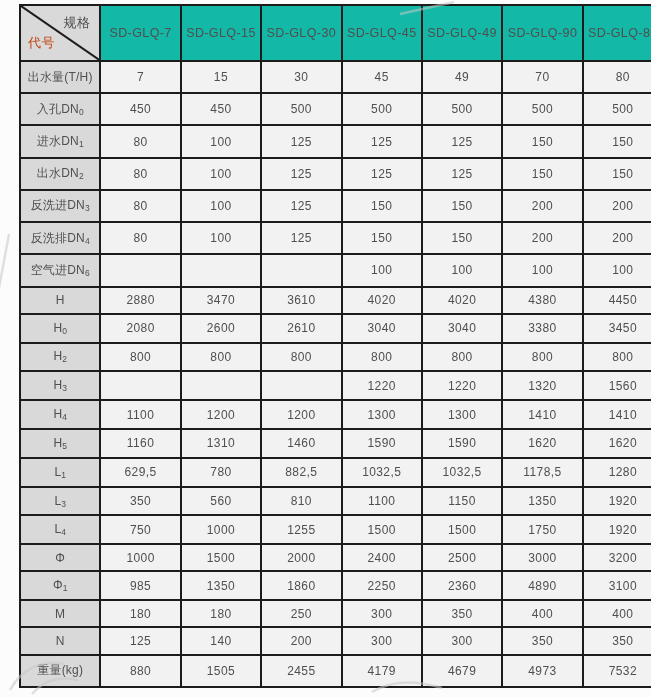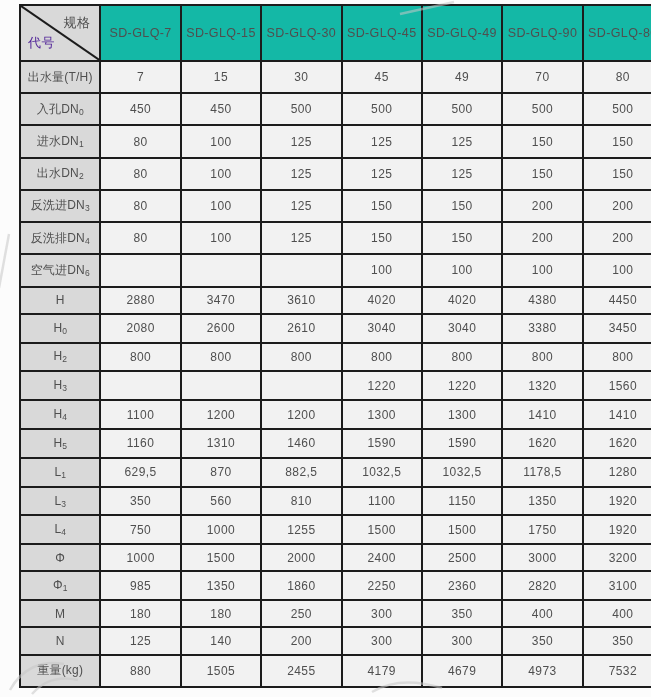--- a/index.html
+++ b/index.html
@@ -63,21 +63,21 @@
   th.corner .corner-top {
     position: absolute;
     top: 8px; right: 9px;
     font-size: 13px;
     color: #4f4f4f;
   }
   th.corner .corner-bottom {
     position: absolute;
     bottom: 8px; left: 7px;
     font-size: 13px;
-    color: #4c1d95;
+    color: #c2410c;
   }
   .wm {
     position: absolute;
     pointer-events: none;
     opacity: 0.55;
   }
   .wm path { stroke: #c8c8c8; fill: none; stroke-width: 2.5; }
   .wm.wm-topright { left: 398px; top: 0; }
   .wm.wm-leftedge { left: -3px; top: 232px; }
   .wm.wm-bottomleft { left: 4px; top: 650px; }
@@ -234,21 +234,21 @@
         <td>1310</td>
         <td>1460</td>
         <td>1590</td>
         <td>1590</td>
         <td>1620</td>
         <td>1620</td>
       </tr>
       <tr>
         <th class="row-label">L<sub>1</sub></th>
         <td>629,5</td>
-        <td>870</td>
+        <td>780</td>
         <td>882,5</td>
         <td>1032,5</td>
         <td>1032,5</td>
         <td>1178,5</td>
         <td>1280</td>
       </tr>
       <tr>
         <th class="row-label">L<sub>3</sub></th>
         <td>350</td>
         <td>560</td>
@@ -278,21 +278,21 @@
         <td>3000</td>
         <td>3200</td>
       </tr>
       <tr>
         <th class="row-label">Φ<sub>1</sub></th>
         <td>985</td>
         <td>1350</td>
         <td>1860</td>
         <td>2250</td>
         <td>2360</td>
-        <td>2820</td>
+        <td>4890</td>
         <td>3100</td>
       </tr>
       <tr>
         <th class="row-label">M</th>
         <td>180</td>
         <td>180</td>
         <td>250</td>
         <td>300</td>
         <td>350</td>
         <td>400</td>

